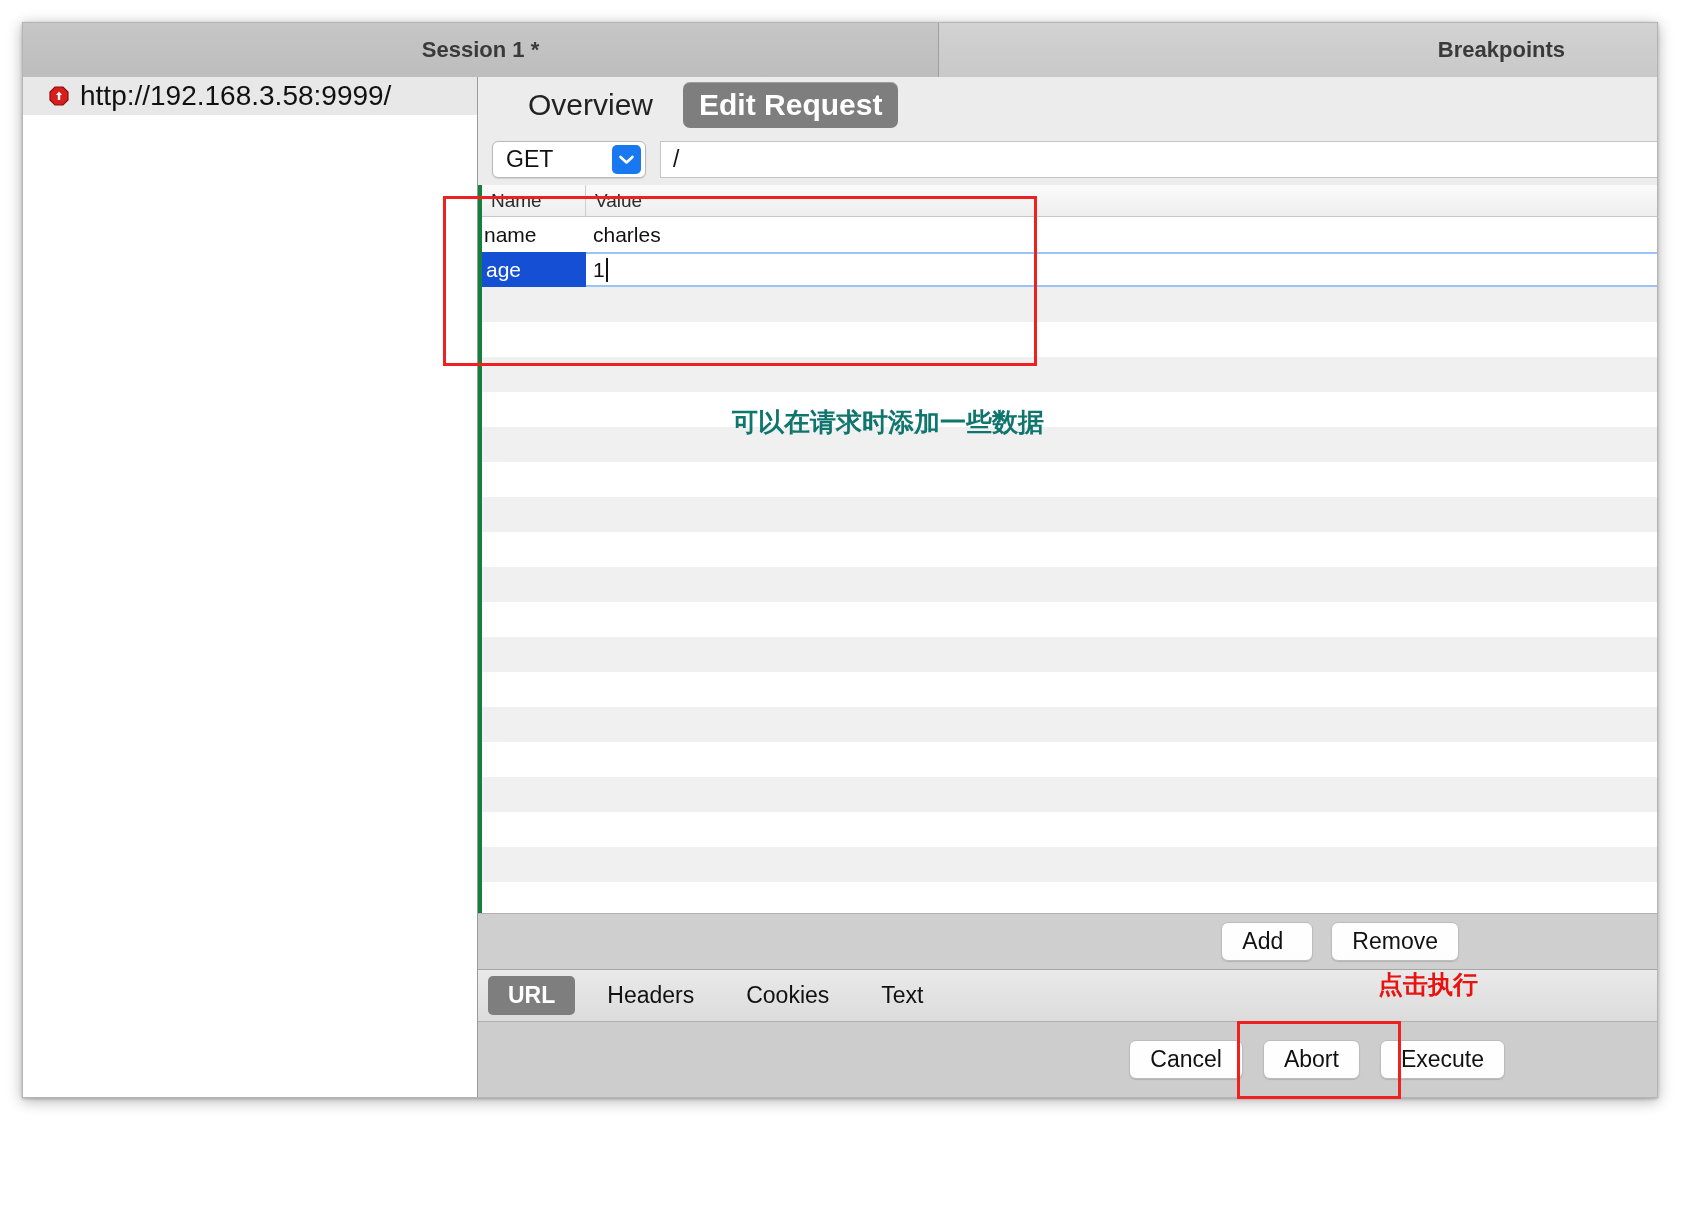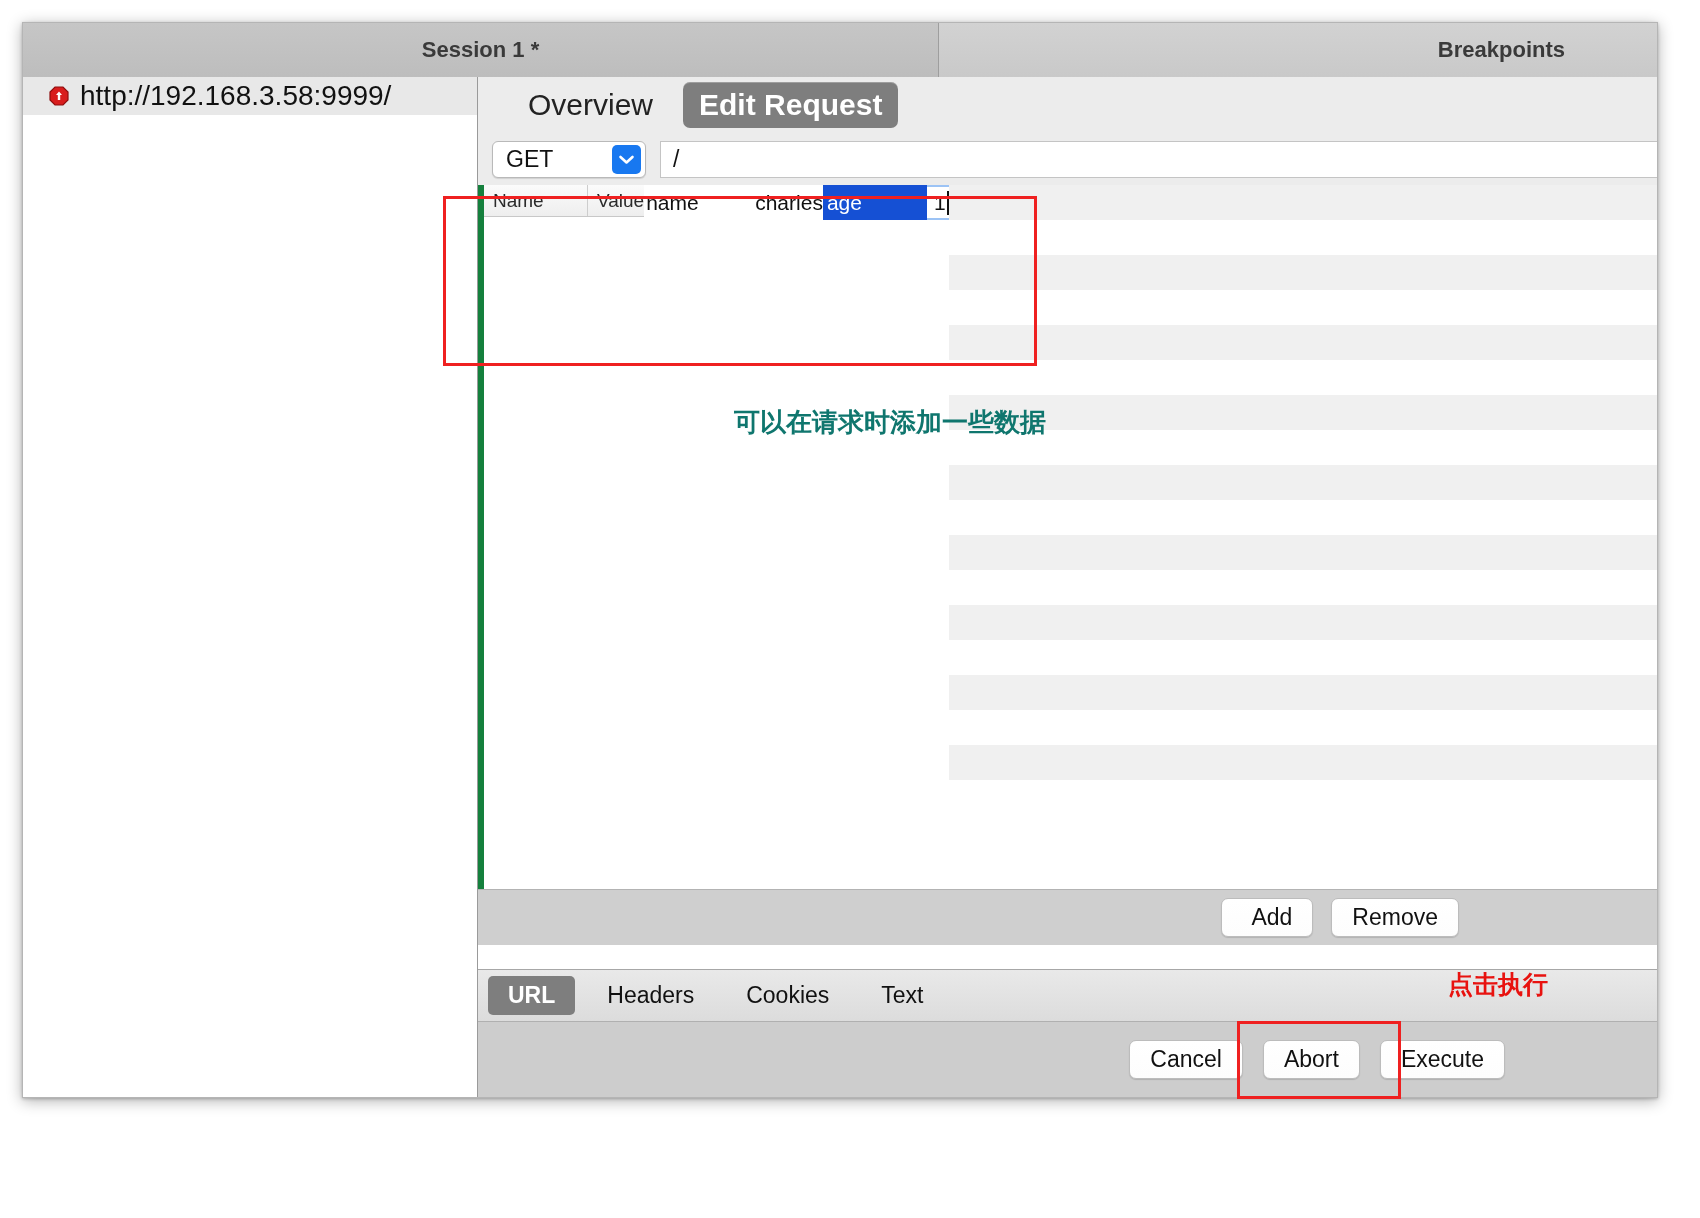--- a/index.html
+++ b/index.html
@@ -190,24 +190,24 @@
     color: #111;
     padding-left: 12px;
     min-width: 0;
   }
 
   
   .table-area {
     flex: 1;
     background: #ffffff;
     display: flex;
-    flex-direction: row;
+    flex-direction: column;
     position: relative;
     overflow: hidden;
-    border-left: 6px solid #15803d;
+    border-left: 4px solid #15803d;
     min-height: 0;
   }
   .thead {
     height: 31px;
     display: flex;
     background: linear-gradient(#fbfbfb, #eeeeee);
     border-bottom: 1px solid #c8c8c8;
     flex: 0 0 auto;
   }
   .th {
@@ -296,38 +296,37 @@
     flex: 0 0 auto;
   }
   .btn {
     background: linear-gradient(#ffffff, #fdfdfd);
     border: 1px solid #bcbcbc;
     border-radius: 7px;
     font-size: 23px;
     color: #111;
     padding: 5px 20px;
     min-width: 92px;
-    text-align: right;
+    text-align: left;
     box-shadow: 0 1px 1px rgba(0,0,0,0.14);
     box-sizing: border-box;
     white-space: nowrap;
   }
   .addbar .btn { margin-left: 18px; }
 
   
   .sectiontabs {
     height: 52px;
     background: linear-gradient(#e9e9e9, #dcdcdc);
     border-top: 1px solid #a7a7a7;
     display: flex;
     align-items: center;
     padding-left: 10px;
     box-sizing: border-box;
     flex: 0 0 auto;
-    margin-top: 24px;
   }
   .sectiontab {
     font-size: 23px;
     color: #111;
     padding: 6px 20px;
     border-radius: 5px;
     margin-right: 12px;
     white-space: nowrap;
   }
   .sectiontab.selected {
@@ -360,21 +359,21 @@
   .redbox.params {
     left: 443px; top: 196px;
     width: 594px; height: 170px;
   }
   .redbox.execute {
     left: 1237px; top: 1021px;
     width: 164px; height: 78px;
   }
   .annot-exec {
     position: absolute;
-    left: 1448px;
+    left: 1378px;
     top: 968px;
     font-size: 25px;
     font-weight: bold;
     color: #e8120f;
     white-space: nowrap;
     pointer-events: none;
   }
 </style>
 </head>
 <body>

